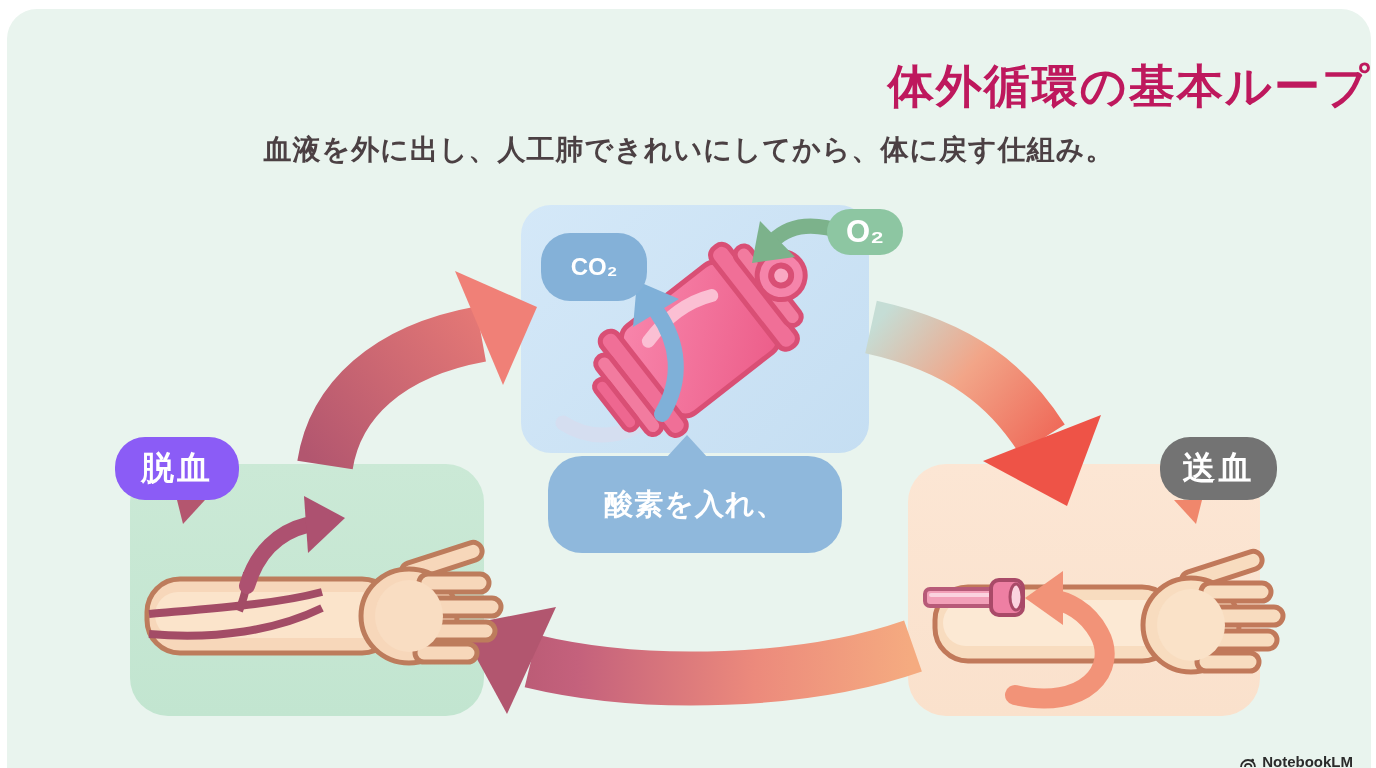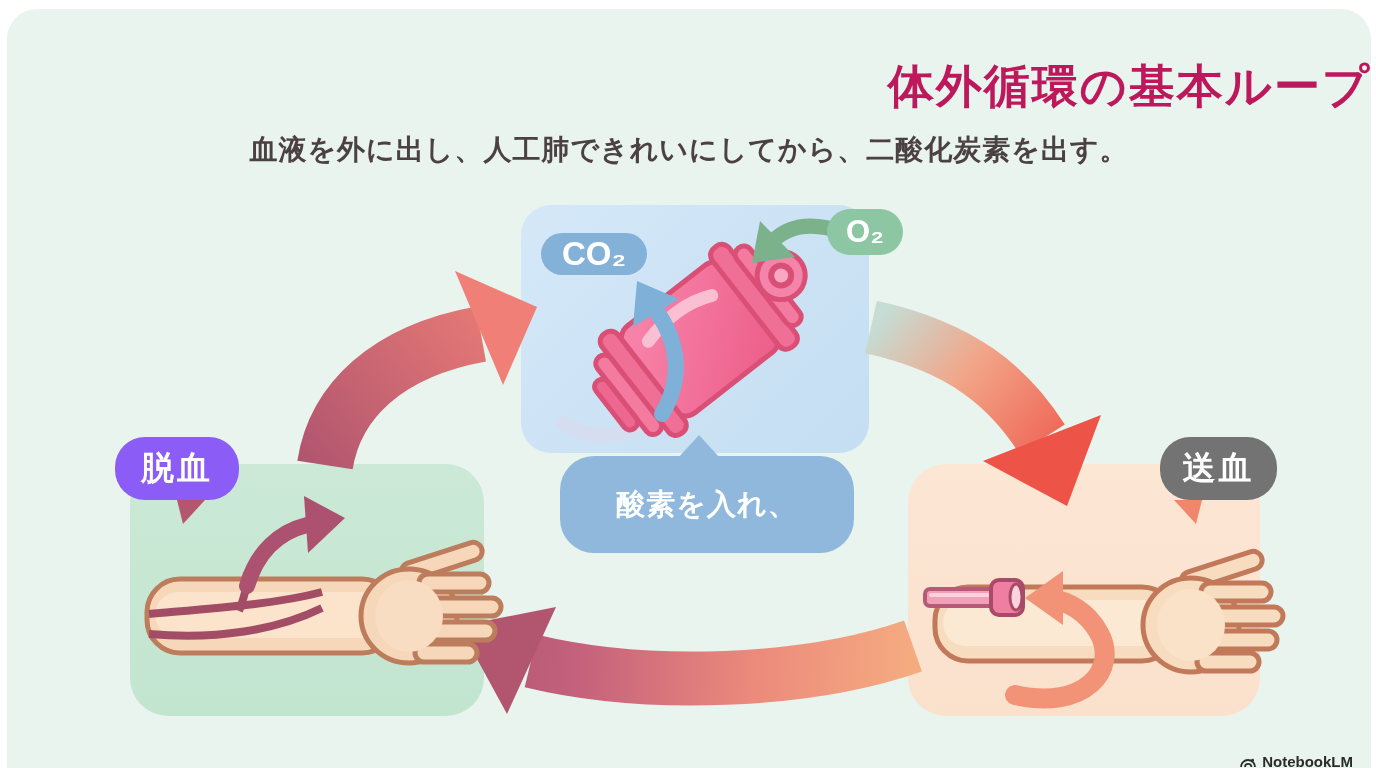--- a/index.html
+++ b/index.html
@@ -16,29 +16,29 @@
   .panel-left{left:123px;top:455px;width:354px;height:252px;
          background:linear-gradient(180deg,#cbe9d6,#c2e5d0);}
   .panel-right{left:901px;top:455px;width:352px;height:252px;
          background:linear-gradient(180deg,#fce6d4,#fae1cc);}
   .panel-center{left:514px;top:196px;width:348px;height:248px;border-radius:30px;
          background:linear-gradient(135deg,#d4e8f8,#c5def2);}
   
   .bubble{position:absolute;left:541px;top:447px;width:294px;height:97px;
           background:#8fb8dc;border-radius:34px;display:flex;flex-direction:column;
           justify-content:center;align-items:center;color:#ffffff;font-weight:700;
-          font-size:29px;line-height:1.4;letter-spacing:1px;margin-left:12px;}
+          font-size:29px;line-height:1.4;letter-spacing:1px;}
   .bubble::before{content:"";position:absolute;top:-21px;left:118px;width:0;height:0;
           border-left:21px solid transparent;border-right:21px solid transparent;
           border-bottom:23px solid #8fb8dc;}
   
   .badge{position:absolute;display:flex;align-items:center;justify-content:center;
          color:#ffffff;font-weight:700;}
-  .badge-co2{left:534px;top:224px;width:106px;height:42px;border-radius:29px;
-         background:#84b1d8;font-size:33px;}
+  .badge-co2{left:534px;top:224px;width:106px;height:68px;border-radius:29px;
+         background:#84b1d8;font-size:24px;}
   .badge-o2{left:820px;top:200px;width:76px;height:46px;border-radius:27px;
          background:#8dc6a2;font-size:31px;}
   .badge-drain{left:108px;top:428px;width:124px;height:63px;border-radius:30px;
          background:#8b5cf6;font-size:33px;letter-spacing:3px;}
   .badge-drain::after{content:"";position:absolute;top:100%;left:62px;width:0;height:0;
          border-top:24px solid #b4566f;border-right:22px solid transparent;
          border-left:6px solid transparent;}
   .badge-return{left:1153px;top:428px;width:117px;height:63px;border-radius:30px;
          background:#737373;font-size:33px;letter-spacing:3px;}
   .badge-return::after{content:"";position:absolute;top:100%;left:14px;width:0;height:0;
@@ -49,21 +49,21 @@
   
   .footer{position:absolute;right:18px;bottom:7px;display:flex;align-items:center;
           gap:5px;color:#2b2b2b;font-size:15px;font-weight:600;}
 </style>
 </head>
 <body>
 
 <div class="card">
 
   <div class="title">体外循環の基本ループ</div>
-  <div class="subtitle">血液を外に出し、人工肺できれいにしてから、二酸化炭素を出す。</div>
+  <div class="subtitle">血液を外に出し、人工肺できれいにしてから、体に戻す仕組み。</div>
 
   <div class="panel panel-left"></div>
   <div class="panel panel-right"></div>
   <div class="panel panel-center"></div>
 
   <div class="bubble">
     <span>酸素を入れ、</span>
   </div>
 
   <svg class="overlay" viewBox="0 0 1376 768">

